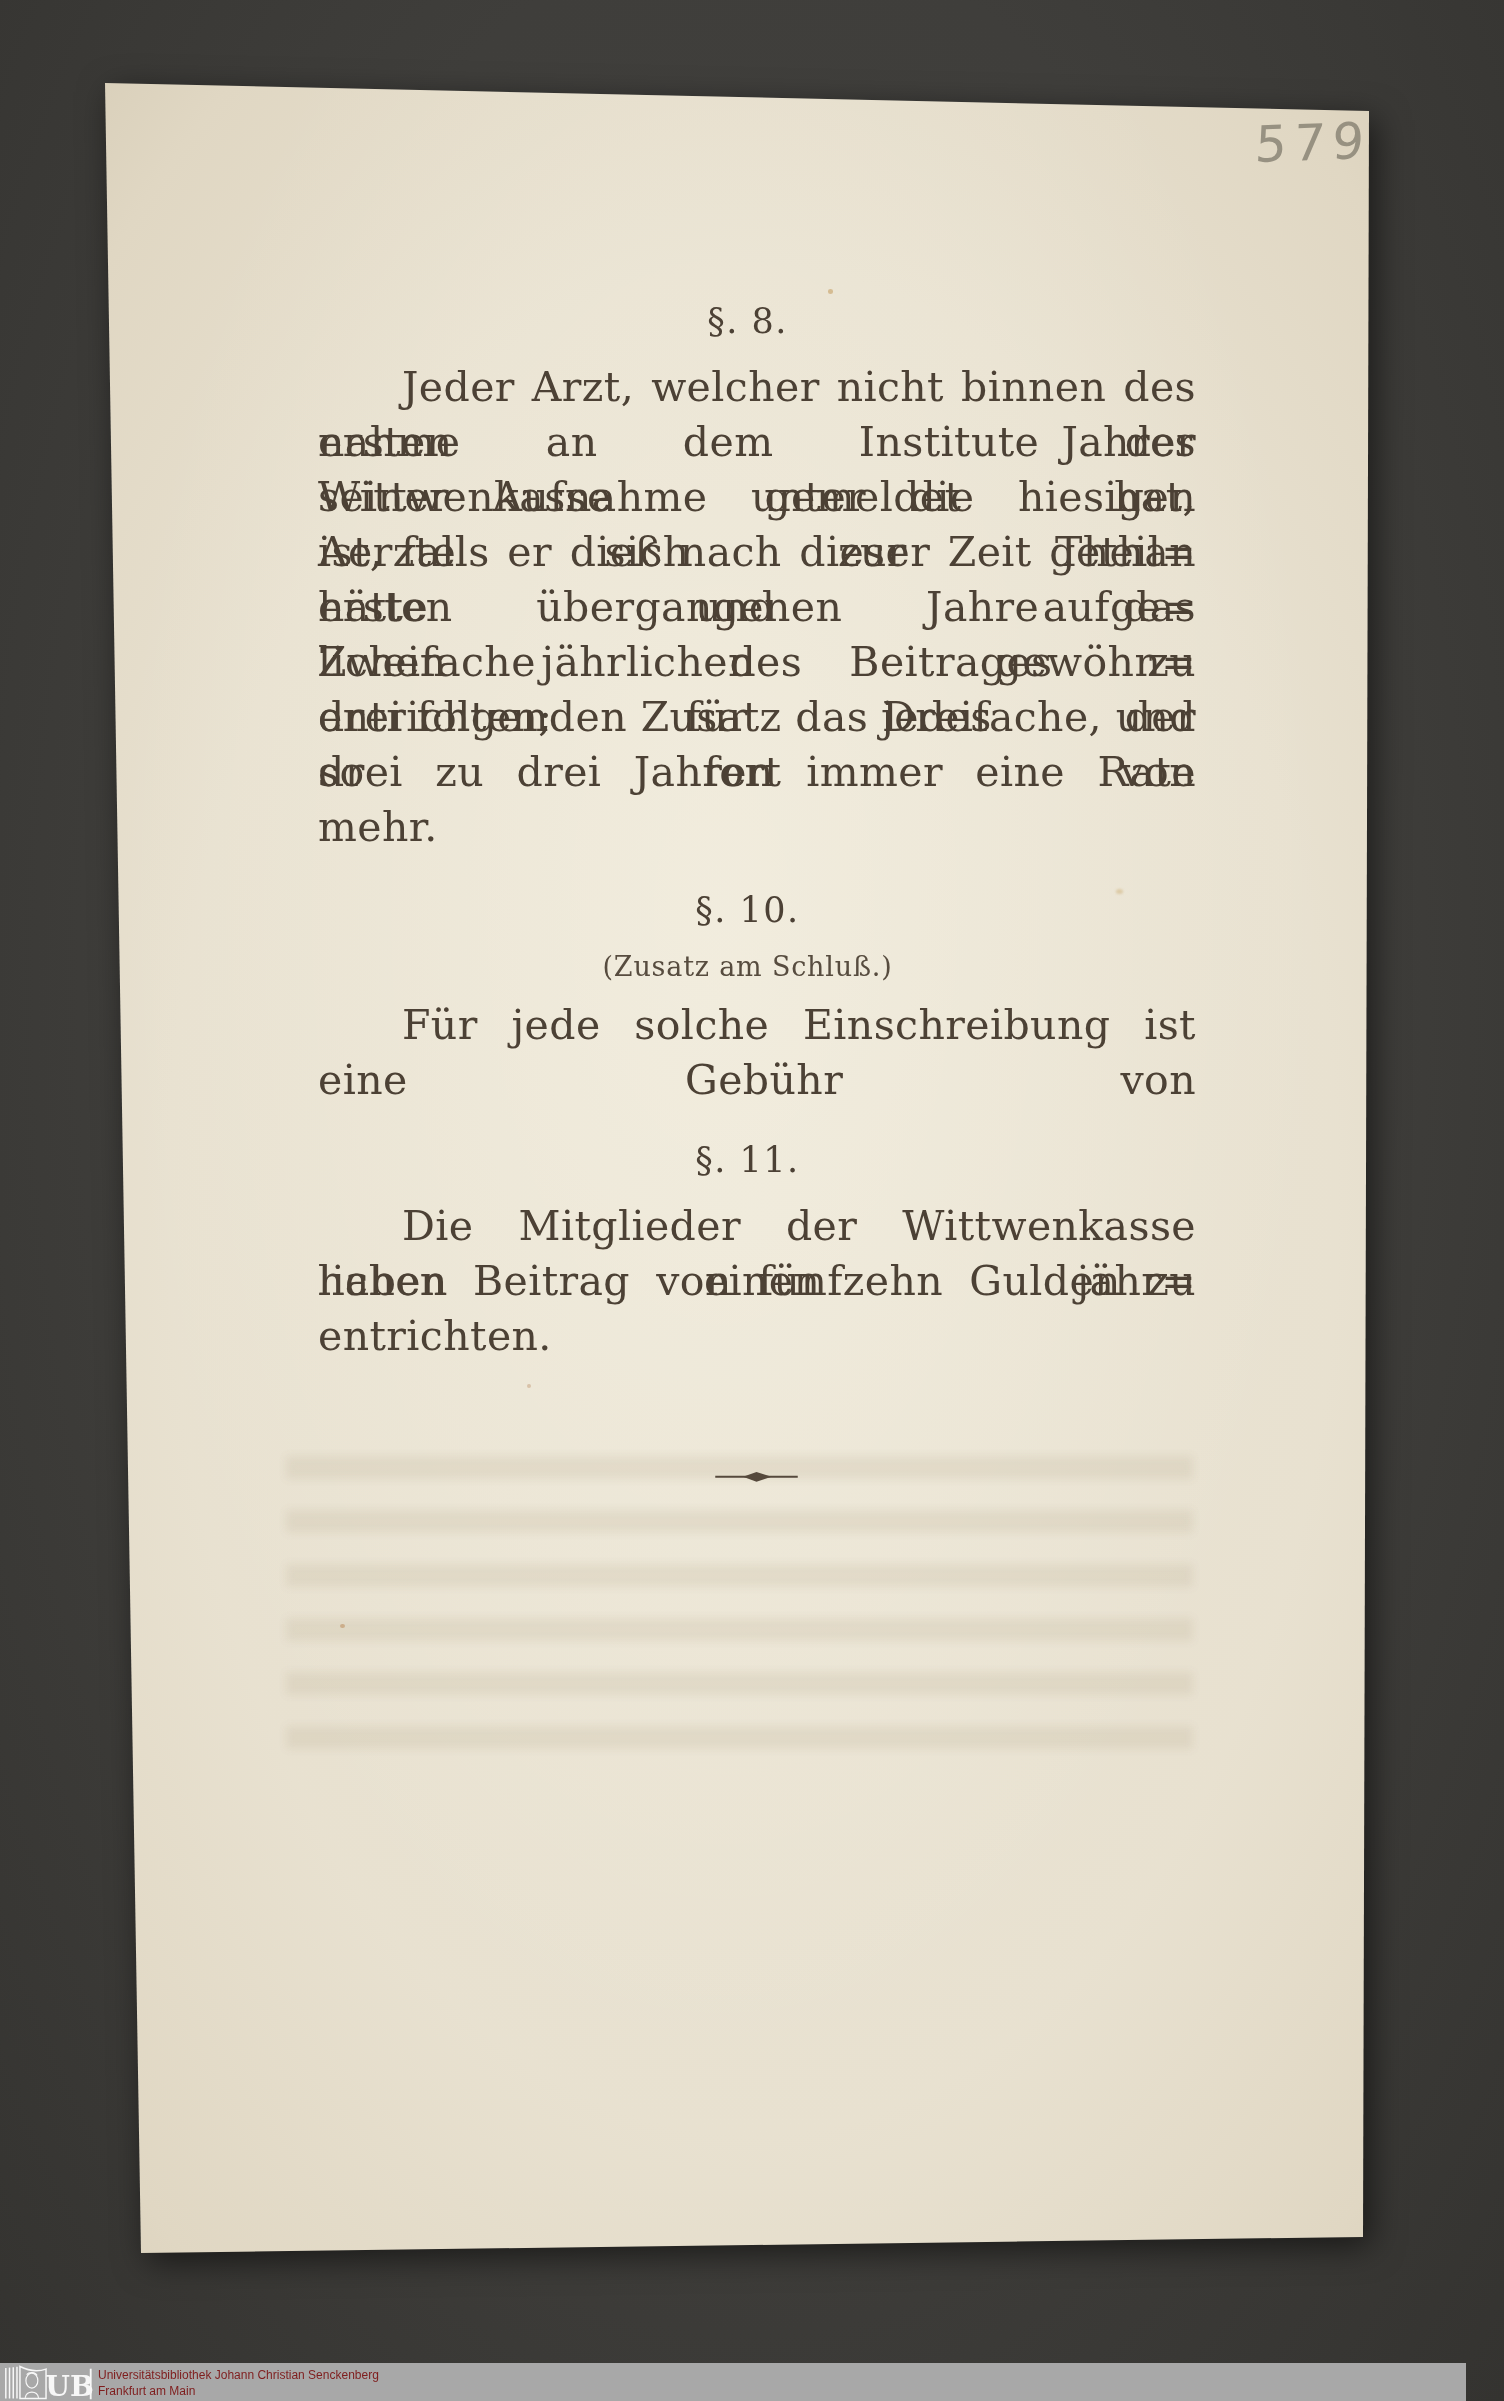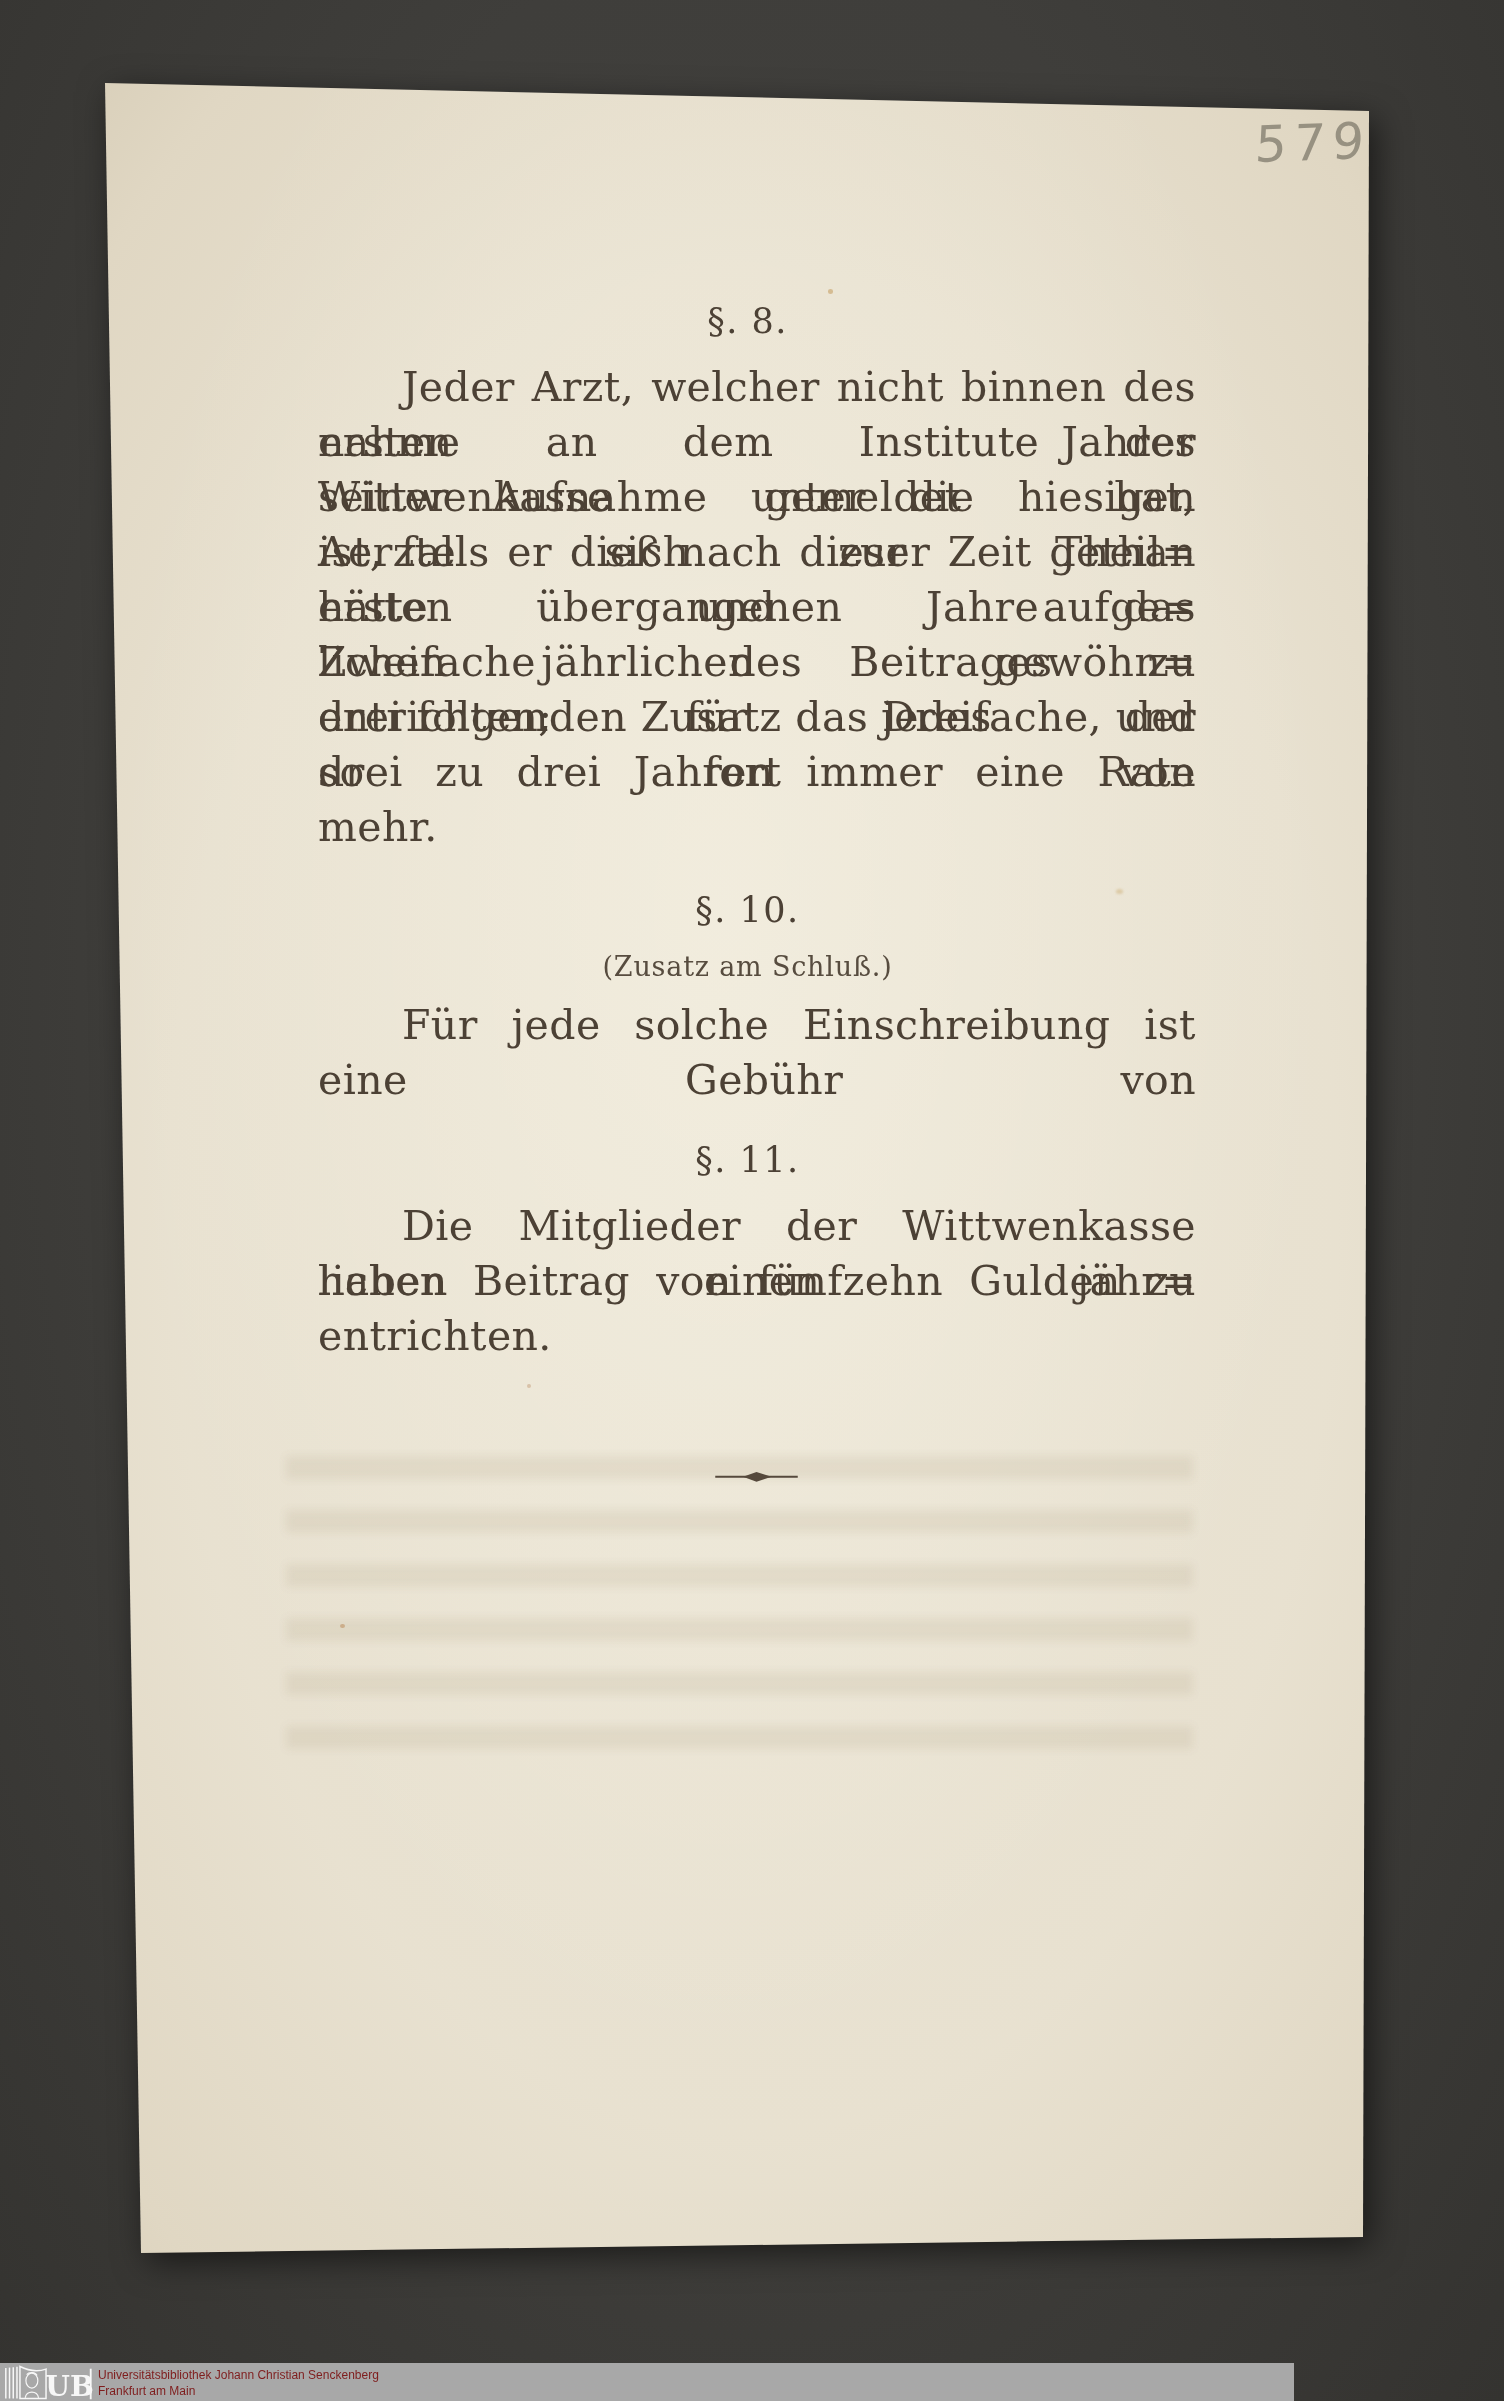--- a/index.html
+++ b/index.html
@@ -93,21 +93,21 @@
   }
   .line.para-first { text-indent: 84px; }
   .line.para-last  { text-align-last: left; }
 
   
   #divider { position: absolute; left: 715px; top: 1470px; }
 
   
   #footer-bar {
     position: absolute; left: 0; top: 2363px;
-    width: 1294px; height: 38px;
+    width: 1466px; height: 38px;
     background: #a8a8a8;
   }
   #ub-logo { position: absolute; left: 3px; top: 1.5px; }
   #footer-text {
     position: absolute; left: 98px; top: 3.8px;
     font-family: "Liberation Sans", sans-serif;
     font-size: 12px;
     line-height: 16px;
     color: #7f1d1d;
   }

